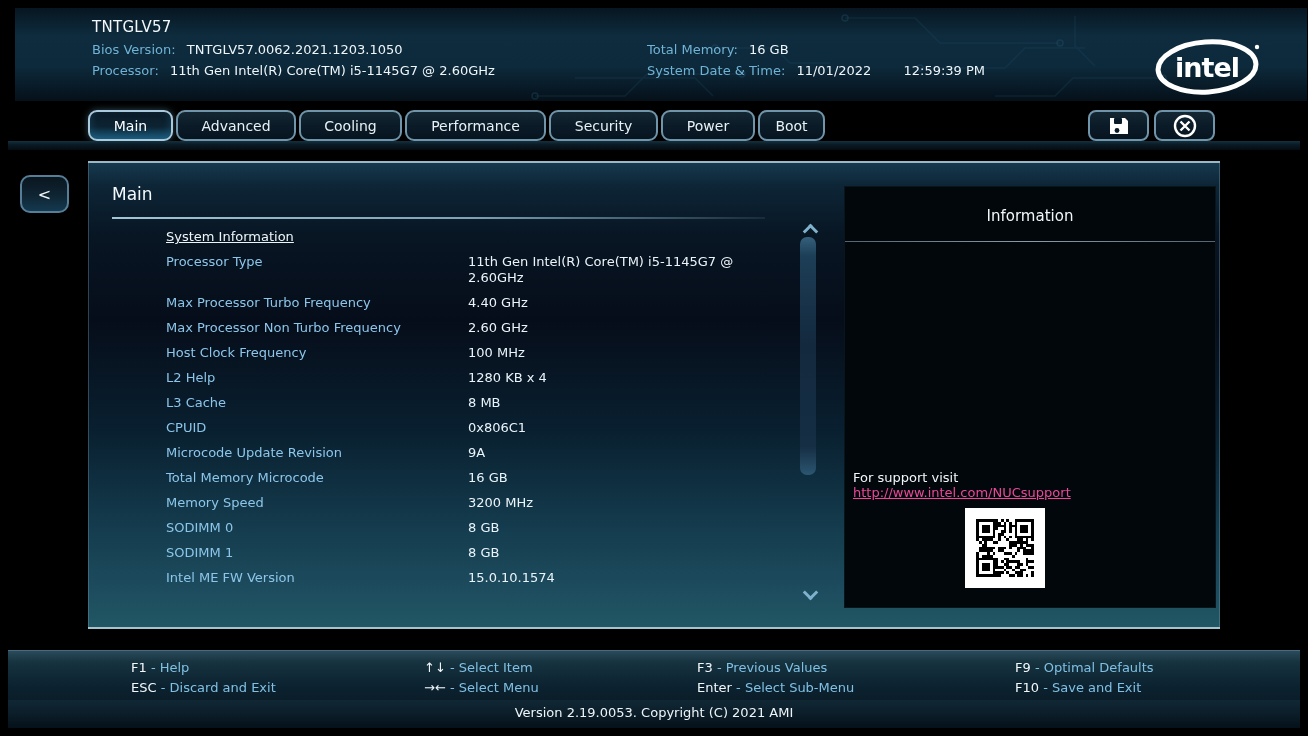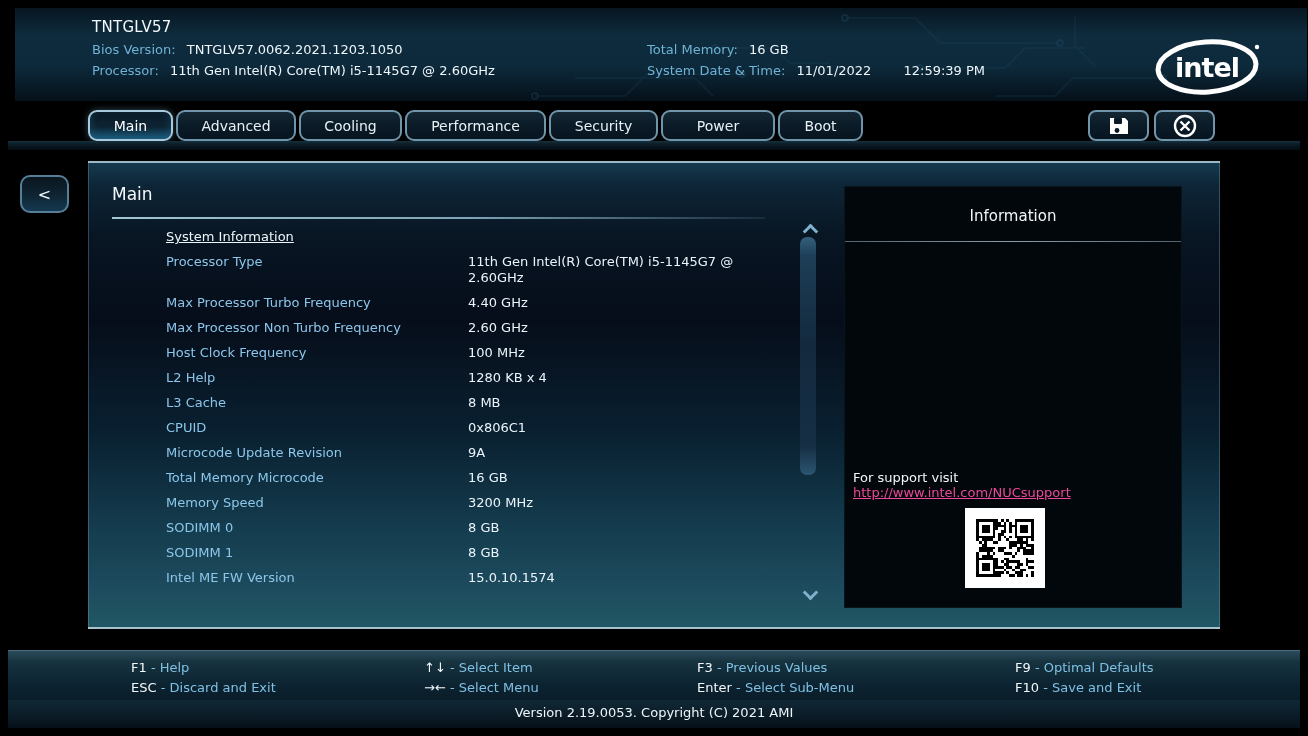--- a/index.html
+++ b/index.html
@@ -19,21 +19,21 @@
   .r1 { top:34px; } .r2 { top:55px; }
   .cl { left:77px; } .cr { left:632px; }
   .intel-logo { position:absolute; right:44px; top:30px; }
 
   
   .tabbar { position:absolute; left:88px; top:110px; height:32px; display:flex; gap:3px; }
   .tab { height:31px; border:2px solid #7095aa; border-radius:9px; color:#e8f1f6; font-size:14px;
     display:flex; align-items:center; justify-content:center; cursor:pointer;
     background:linear-gradient(180deg,#132733 0%,#0a1b27 52%,#07141f 100%); }
   .tab:nth-child(1){width:85px} .tab:nth-child(2){width:120px} .tab:nth-child(3){width:103px}
-  .tab:nth-child(4){width:141px} .tab:nth-child(5){width:109px} .tab:nth-child(6){width:114px} .tab:nth-child(7){width:85px}
+  .tab:nth-child(4){width:141px} .tab:nth-child(5){width:109px} .tab:nth-child(6){width:94px} .tab:nth-child(7){width:67px}
   .tab.active { border-color:#a9cadc; color:#fff;
     background:linear-gradient(180deg,#0a1a26 0%,#0d2433 55%,#175070 100%);
     box-shadow:0 0 7px rgba(120,185,215,.4), inset 0 -4px 8px rgba(40,120,160,.35); }
   .winbtns { position:absolute; left:1088px; top:110px; display:flex; gap:5px; }
   .winbtn { width:61px; height:31px; border:2px solid #7095aa; border-radius:8px; cursor:pointer;
     background:linear-gradient(180deg,#132733 0%,#0a1b27 52%,#07141f 100%);
     display:flex; align-items:center; justify-content:center; }
   .subtab-band { position:absolute; left:8px; top:141px; width:1292px; height:9px;
     background:linear-gradient(180deg,#15303e 0%,#0a1b26 40%,#040c12 100%); }
 
@@ -59,21 +59,21 @@
   .row-value { width:276px; color:#eaf4fa; }
 
   
   .chev { position:absolute; width:11px; height:11px; border-top:3px solid #7fb2cd; border-right:3px solid #7fb2cd; }
   .chev-up { left:717px; top:63px; transform:rotate(-45deg); }
   .chev-down { left:717px; top:424px; transform:rotate(135deg); }
   .scroll-thumb { position:absolute; left:712px; top:74px; width:16px; height:238px; border-radius:7px; cursor:grab;
     background:linear-gradient(180deg,#35607c 0%,#1d3e57 8%,#13293e 45%,#152e44 88%,#2c5670 100%); }
 
   
-  .info-panel { position:absolute; left:757px; top:24px; width:336px; height:420px;
+  .info-panel { position:absolute; left:757px; top:24px; width:370px; height:420px;
     background:#02070b; box-shadow:0 0 0 1px #0a141b; }
   .info-title { text-align:center; padding-top:20px; color:#f2f7fa; font-size:15px; }
   .info-divider { margin-top:16px; height:1px; background:linear-gradient(90deg,#55656f,#8b9ca6 50%,#55656f); }
   .support { position:absolute; left:8px; top:283px; color:#f0f6fa; font-size:13px; line-height:15px; }
   .support-url { color:#ec4899; text-decoration:underline; cursor:pointer; }
   .qr { position:absolute; left:120px; top:321px; width:80px; height:80px; background:#fff; }
 
   
   .footer { position:absolute; left:8px; top:650px; width:1292px; height:50px; border-top:1px solid #4a6c80;
     background:linear-gradient(180deg,#2b4b5b 0%,#16333f 22%,#0c2230 72%,#0a1d29 100%); }

